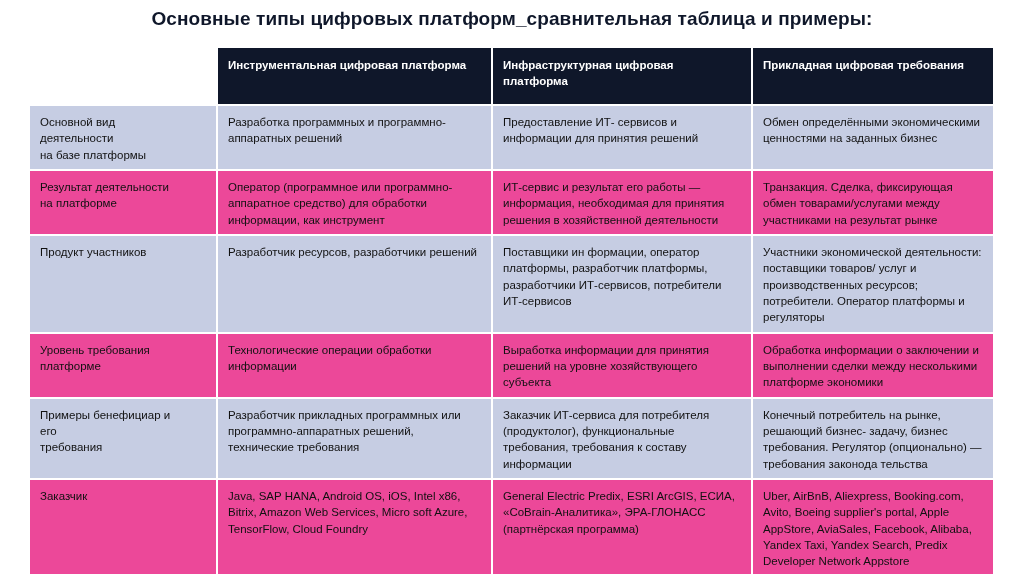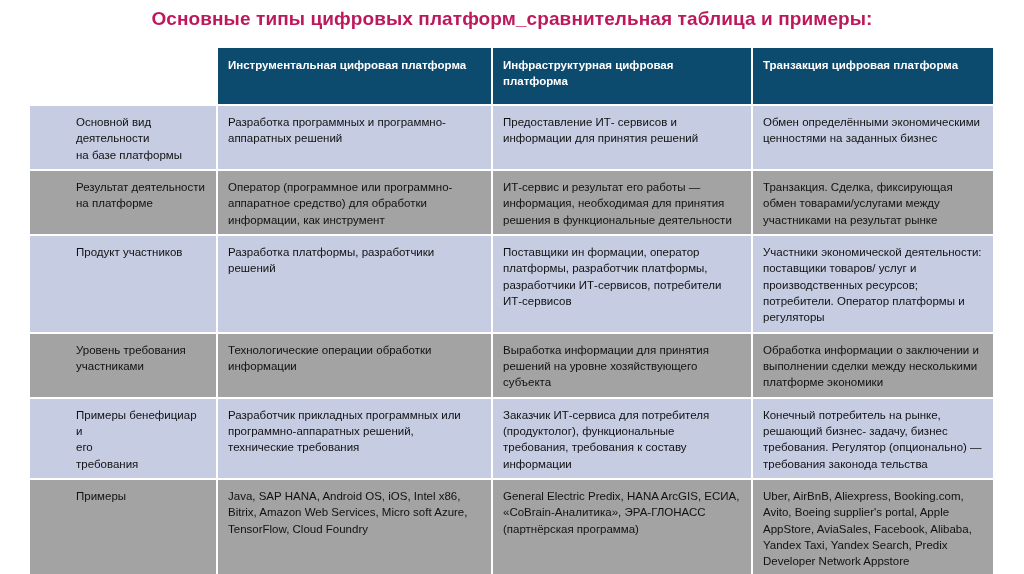--- a/index.html
+++ b/index.html
@@ -17,21 +17,21 @@
   }
 
   #page-title {
     position: absolute;
     left: 0;
     top: 8px;
     width: 1024px;
     text-align: center;
     font-size: 19px;
     font-weight: bold;
-    color: #be185d;
+    color: #0f172a;
     letter-spacing: 0.1px;
     white-space: nowrap;
   }
 
   #comparison-table-wrap {
     position: absolute;
     left: 30px;
     top: 48px;
     width: 965px;
   }
@@ -51,47 +51,47 @@
     font-size: 11.5px;
     line-height: 1.42;
     color: #111111;
     text-align: left;
     font-weight: normal;
     overflow: hidden;
   }
 
   
   tr.head th {
-    background: #0c4a6e;
+    background: #0f172a;
     color: #ffffff;
     font-weight: bold;
     font-size: 11.5px;
     height: 41px;
     padding-top: 9px;
   }
   tr.head th.corner {
     background: #ffffff;
   }
 
   
   tr.band-dark > td { background: #C6CDE3; }
-  tr.band-light > td { background: #a3a3a3; }
+  tr.band-light > td { background: #ec4899; }
 
   td.rowlabel {
     font-weight: bold;
     color: #000000;
   }
 
   
   col.c0 { width: 186px; }
   col.c1 { width: 273px; }
   col.c2 { width: 258px; }
   col.c3 { width: 240px; }
 
-  .cellline { display: block; margin-left: 36px; }
+  .cellline { display: block; }
 </style>
 </head>
 <body>
 
 <div id="page-title">Основные типы цифровых платформ_сравнительная таблица и примеры:</div>
 
 <div id="comparison-table-wrap">
 
   <table class="cmp">
     <colgroup>
@@ -99,21 +99,21 @@
         <col class="c1">
         <col class="c2">
         <col class="c3">
     </colgroup>
 
     <thead>
       <tr class="head">
         <th class="corner"></th>
         <th>Инструментальная цифровая платформа</th>
         <th>Инфраструктурная цифровая платформа</th>
-        <th>Транзакция цифровая платформа</th>
+        <th>Прикладная цифровая требования</th>
       </tr>
     </thead>
 
     <tbody>
       <tr class="band-dark">
         <td class="rowlabel">
           <span class="cellline">Основной вид</span>
           <span class="cellline">деятельности</span>
           <span class="cellline">на базе платформы</span>
         </td>
@@ -121,58 +121,58 @@
         <td>Предоставление ИТ- сервисов и информации для принятия решений</td>
         <td>Обмен определёнными экономическими ценностями на заданных бизнес</td>
       </tr>
 
       <tr class="band-light">
         <td class="rowlabel">
           <span class="cellline">Результат деятельности</span>
           <span class="cellline">на платформе</span>
         </td>
         <td>Оператор (программное или программно-аппаратное средство) для обработки информации, как инструмент</td>
-        <td>ИТ-сервис и результат его работы — информация, необходимая для принятия решения в функциональные деятельности</td>
+        <td>ИТ-сервис и результат его работы — информация, необходимая для принятия решения в хозяйственной деятельности</td>
         <td>Транзакция. Сделка, фиксирующая обмен товарами/услугами между участниками на результат рынке</td>
       </tr>
 
       <tr class="band-dark">
         <td class="rowlabel">
           <span class="cellline">Продукт участников</span>
         </td>
-        <td>Разработка платформы, разработчики решений</td>
+        <td>Разработчик ресурсов, разработчики решений</td>
         <td>Поставщики ин формации, оператор платформы, разработчик платформы, разработчики ИТ-сервисов, потребители ИТ-сервисов</td>
         <td>Участники экономической деятельности: поставщики товаров/ услуг и производственных ресурсов; потребители.
 Оператор платформы и регуляторы</td>
       </tr>
 
       <tr class="band-light">
         <td class="rowlabel">
           <span class="cellline">Уровень требования</span>
-          <span class="cellline">участниками</span>
+          <span class="cellline">платформе</span>
         </td>
         <td>Технологические операции обработки информации</td>
         <td>Выработка информации для принятия решений на уровне хозяйствующего субъекта</td>
         <td>Обработка информации о заключении и выполнении сделки между несколькими платформе экономики</td>
       </tr>
 
       <tr class="band-dark">
         <td class="rowlabel">
           <span class="cellline">Примеры бенефициар и</span>
           <span class="cellline">его</span>
           <span class="cellline">требования</span>
         </td>
         <td>Разработчик прикладных программных или программно-аппаратных решений, технические требования</td>
         <td>Заказчик ИТ-сервиса для потребителя (продуктолог), функциональные требования, требования к составу информации</td>
         <td>Конечный потребитель на рынке, решающий бизнес- задачу, бизнес требования. Регулятор (опционально) — требования законода тельства</td>
       </tr>
 
       <tr class="band-light">
         <td class="rowlabel">
-          <span class="cellline">Примеры</span>
+          <span class="cellline">Заказчик</span>
         </td>
         <td>Java, SAP HANA, Android OS, iOS, Intel x86, Bitrix, Amazon Web Services, Micro soft Azure, TensorFlow, Cloud Foundry</td>
-        <td>General Electric Predix, HANA ArcGIS, ЕСИА, «CoBrain-Аналитика», ЭРА-ГЛОНАСС (партнёрская программа)</td>
+        <td>General Electric Predix, ESRI ArcGIS, ЕСИА, «CoBrain-Аналитика», ЭРА-ГЛОНАСС (партнёрская программа)</td>
         <td>Uber, AirBnB, Aliexpress, Booking.com, Avito, Boeing supplier's portal, Apple AppStore, AviaSales, Facebook, Alibaba, Yandex Taxi, Yandex Search, Predix Developer Network Appstore</td>
       </tr>
     </tbody>
   </table>
 </div>
 
 </body></html>

